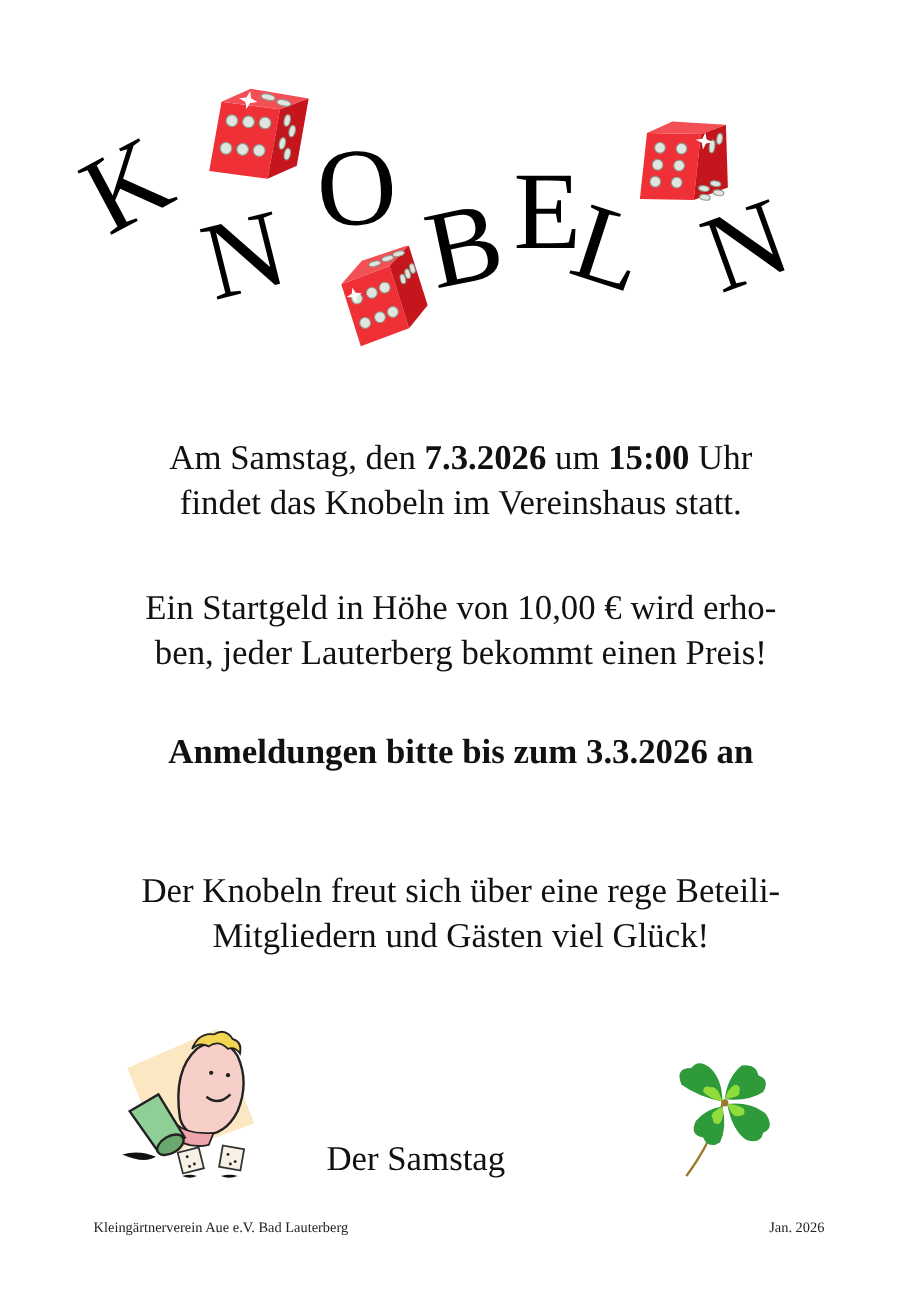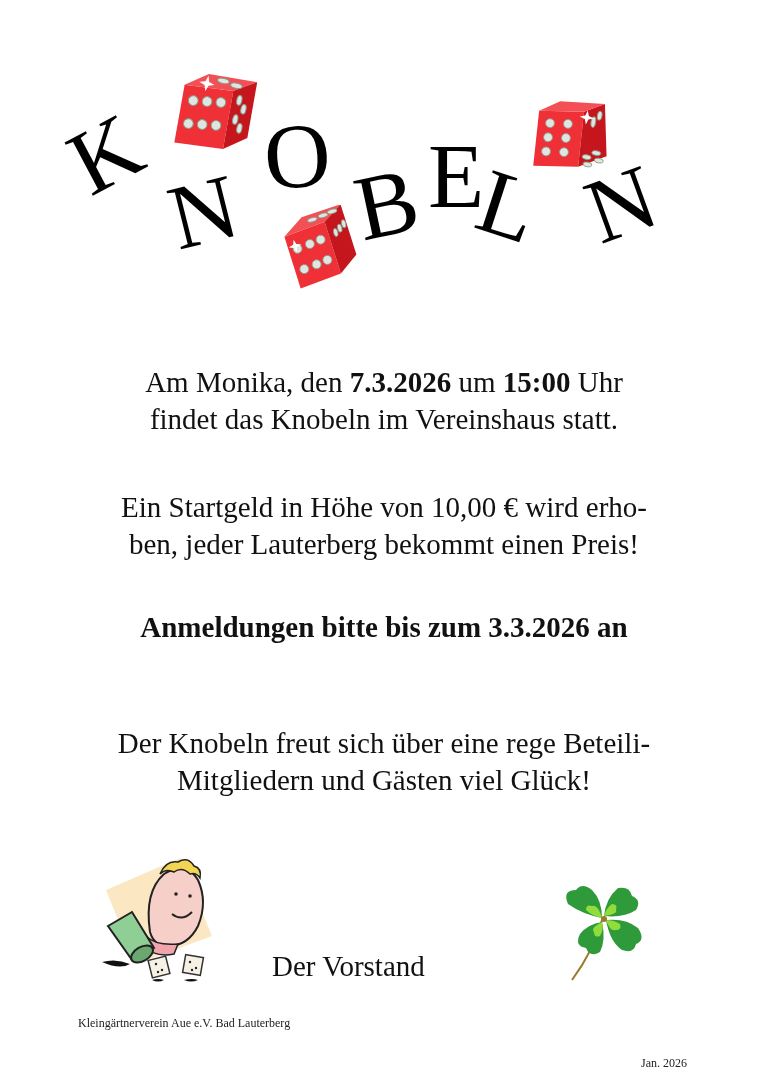--- a/index.html
+++ b/index.html
@@ -8,21 +8,21 @@
     .title-area { position: absolute; left: 0; top: 0; width: 768px; height: 300px; }
     .letter { position: absolute; font-family: "Liberation Serif", "DejaVu Serif", serif;
               font-size: 92px; line-height: 1; color: #000; transform-origin: center center; font-weight: normal; }
     .die { position: absolute; }
     .para { position: absolute; left: 60px; width: 648px; text-align: center;
             font-size: 29px; line-height: 37px; color: #111; }
     .para .line { display: block; white-space: nowrap; }
     .b { font-weight: bold; }
     .signature { position: absolute; left: 272px; top: 950px; font-size: 29px; }
     .footer-left { position: absolute; left: 78px; top: 1016px; font-size: 12px; color: #222; }
-    .footer-right { position: absolute; left: 641px; top: 1016px; font-size: 12px; color: #222; margin-top: 40px; }
+    .footer-right { position: absolute; left: 641px; top: 1016px; font-size: 12px; color: #222; }
     .clipart { position: absolute; }
   </style>
 </head>
 <body>
 
 <div class="title-area">
   <span class="letter" style="left:72px; top:108px; transform: rotate(-28deg);">K</span>
   <span class="letter" style="left:170px; top:166px; transform: rotate(-14deg);">N</span>
   <span class="letter" style="left:264px; top:110px; transform: rotate(-4deg);">O</span>
   <span class="letter" style="left:356px; top:158px; transform: rotate(-12deg);">B</span>
@@ -95,21 +95,21 @@
           <ellipse cx="70" cy="72" rx="5" ry="2.6"></ellipse>
           <ellipse cx="82" cy="66" rx="5" ry="2.6"></ellipse>
       </g>
       <path d="M62 12 l2 6 l6 2 l-6 2 l-2 6 l-2 -6 l-6 -2 l6 -2z" fill="#fff"></path>
     </g>
   </svg>
 </div>
 
 <div class="para" style="top:364px;">
   <span class="line">
-    <span>Am Monika, den </span><span class="b">7.3.2026</span><span> um </span><span class="b">15:00</span><span> Uhr</span>
+    <span>Am Samstag, den </span><span class="b">7.3.2026</span><span> um </span><span class="b">15:00</span><span> Uhr</span>
   </span>
   <span class="line">findet das Knobeln im Vereinshaus statt.</span>
 </div>
 
 <div class="para" style="top:489px;">
   <span class="line">Ein Startgeld in Höhe von 10,00 € wird erho-</span>
   <span class="line">ben, jeder Lauterberg bekommt einen Preis!</span>
 </div>
 
 <div class="para b" style="top:609px;">
@@ -140,21 +140,21 @@
     <circle cx="56" cy="112" r="1.2"></circle>
       <circle cx="62" cy="118" r="1.2"></circle>
       <circle cx="58" cy="120" r="1.2"></circle>
     <circle cx="90" cy="110" r="1.2"></circle>
       <circle cx="96" cy="116" r="1.2"></circle>
       <circle cx="92" cy="118" r="1.2"></circle>
   </g>
   <path d="M52 128 q6 -2 12 0 q-6 3 -12 0z M84 128 q8 -2 14 0 q-7 3 -14 0z" fill="#111"></path>
 </svg>
 
-<span class="signature">Der Vorstand</span>
+<span class="signature">Der Samstag</span>
 
 <svg class="clipart" style="left:558px; top:882px;" width="96" height="104" viewBox="0 0 96 104">
   <path d="M44 38 q-8 30 -30 60" stroke="#9a7a2a" stroke-width="2" fill="none"></path>
   <path d="M44 36 q-20 -4 -34 -14 q-6 -14 8 -14 q6 -8 16 0 q10 10 10 28z" fill="#2e9a3a"></path>
   <path d="M46 34 q2 -18 14 -28 q12 -2 14 8 q10 4 4 14 q-12 8 -32 6z" fill="#2e9a3a"></path>
   <path d="M48 38 q20 -2 32 8 q8 12 -2 16 q-2 10 -14 6 q-12 -8 -16 -30z" fill="#2e9a3a"></path>
   <path d="M44 40 q4 18 -2 30 q-10 6 -14 -4 q-12 -2 -6 -14 q8 -10 22 -12z" fill="#2e9a3a"></path>
   <g fill="#8fdc3c">
     <path d="M44 36 q-10 -2 -16 -8 q0 -6 6 -4 q6 -2 10 12z"></path>
     <path d="M46 34 q2 -8 8 -12 q6 0 4 6 q2 4 -12 6z"></path>

